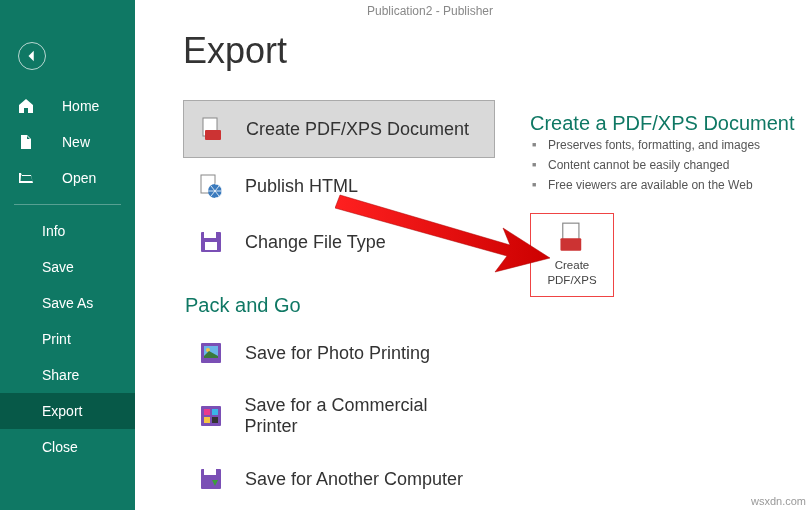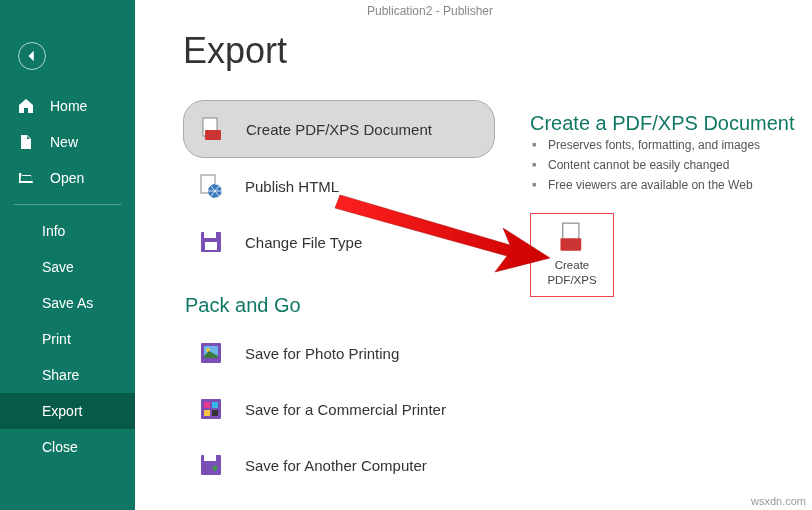--- a/index.html
+++ b/index.html
@@ -5,34 +5,34 @@
     * { margin: 0; padding: 0; box-sizing: border-box; font-family: "Segoe UI", sans-serif; }
     body { width: 812px; height: 510px; background: #fff; overflow: hidden; position: relative; }
     
     .titlebar { position: absolute; top: 0; left: 0; right: 0; height: 22px; text-align: center; font-size: 12px; color: #888; padding-top: 4px; margin-left: 48px; }
     
     .sidebar { position: absolute; top: 0; left: 0; width: 135px; height: 510px; background: #0f7864; color: #fff; }
     .back-btn { width: 28px; height: 28px; border: 1.5px solid rgba(255,255,255,0.7); border-radius: 50%; margin: 42px 0 18px 18px; display: flex; align-items: center; justify-content: center; cursor: pointer; }
     .back-btn svg { width: 14px; height: 14px; fill: #fff; }
     
     .nav-primary { padding: 0; }
-    .nav-item { display: flex; align-items: flex-start; padding: 10px 18px; font-size: 14px; cursor: pointer; gap: 16px; }
+    .nav-item { display: flex; align-items: flex-start; padding: 10px 18px; font-size: 14px; cursor: pointer; gap: 28px; }
     .nav-item.selected { background: #075948; }
     .nav-item .icon { width: 16px; height: 16px; display: flex; align-items: center; justify-content: center; }
     .nav-item .icon svg { width: 16px; height: 16px; fill: #fff; }
     
     .divider { height: 1px; background: rgba(255,255,255,0.3); margin: 8px 14px; }
     
     .nav-secondary .nav-item { padding: 10px 32px 10px 42px; font-size: 14px; }
     
     .main { position: absolute; left: 135px; top: 0; right: 0; bottom: 0; padding: 30px 20px 0 48px; }
     .page-title { font-size: 36px; font-weight: 300; color: #333; margin-bottom: 28px; }
     
     .export-list { width: 312px; }
-    .export-item { display: flex; align-items: center; gap: 20px; padding: 14px 14px; cursor: pointer; font-size: 15px; color: #333; border-radius: 21px; }
+    .export-item { display: flex; align-items: center; gap: 20px; padding: 14px 14px; cursor: pointer; font-size: 18px; color: #333; }
     .export-item.selected { background: #d9d9d9; border: 1px solid #aaa; }
     .export-item .eicon { width: 28px; height: 28px; display: flex; align-items: center; justify-content: center; }
     
     .section-title { font-size: 20px; color: #0f7864; font-weight: 400; margin: 24px 0 8px 2px; }
     
     .details { position: absolute; left: 530px; top: 112px; width: 270px; }
     .details-title { font-size: 20px; color: #0f7864; font-weight: 400; white-space: nowrap; }
     .details-list { list-style: none; }
     .details-list li { font-size: 12px; color: #555; padding: 3px 0 3px 18px; position: relative; }
     .details-list li::before { content: "■"; font-size: 7px; color: #888; position: absolute; left: 2px; top: 6px; }

